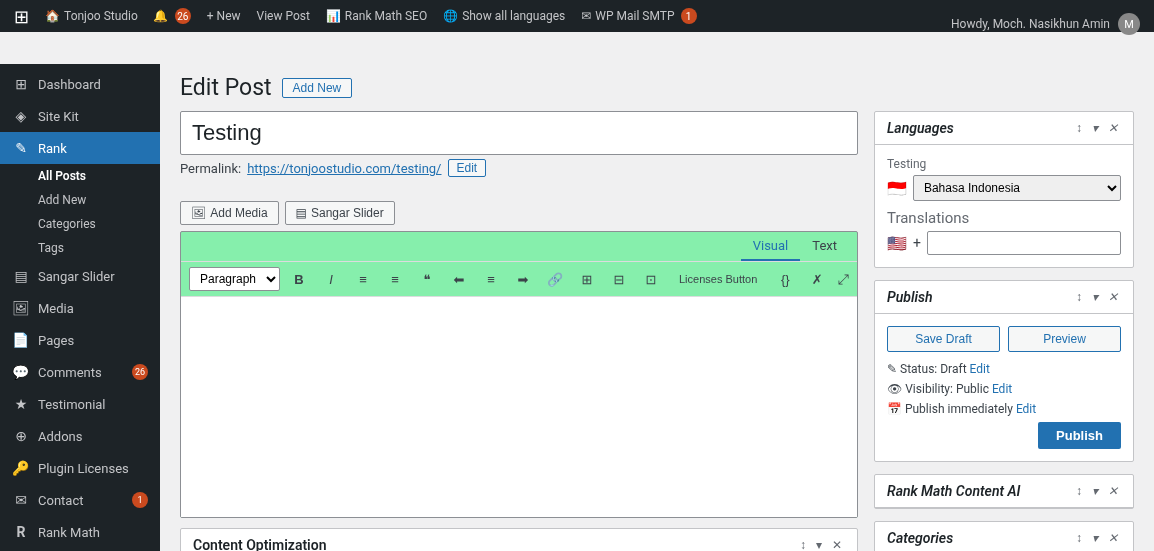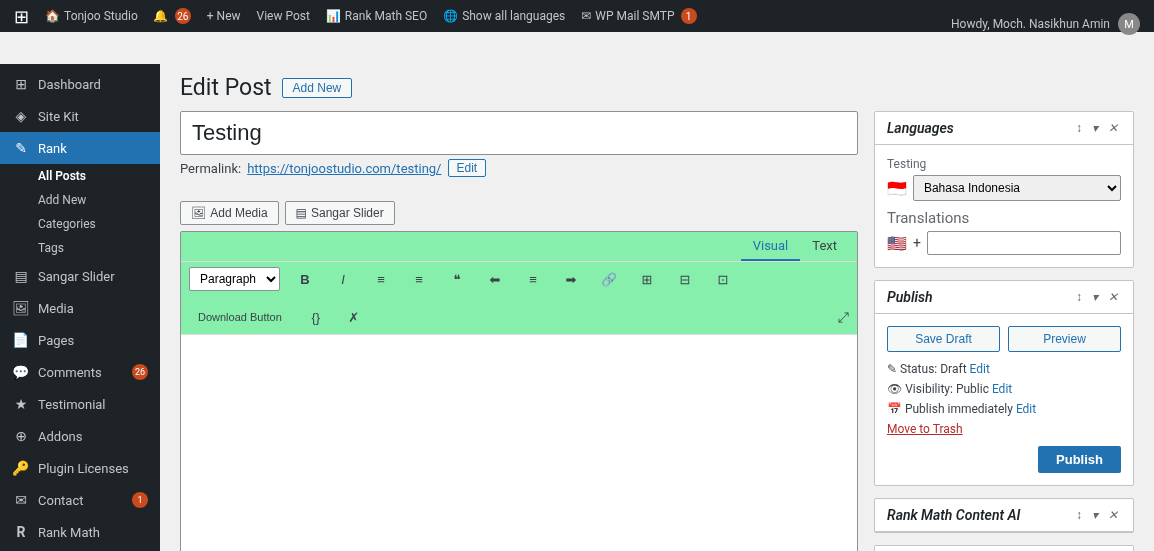--- a/index.html
+++ b/index.html
@@ -206,21 +206,21 @@
       font-size: 13px;
       color: #3c434a;
       border-bottom: 2px solid transparent;
     }
     .editor-tab.active { border-bottom-color: #2271b1; color: #2271b1; }
 
     
     .format-toolbar {
       display: flex;
       align-items: center;
-      gap: 12px;
+      gap: 6px;
       padding: 4px 8px;
       border-bottom: 1px solid #dcdcde;
       flex-wrap: wrap;
     }
     .format-select {
       padding: 3px 6px;
       border: 1px solid #8c8f94;
       border-radius: 2px;
       font-size: 12px;
       background: #fff;
@@ -629,21 +629,21 @@
               <button class="format-btn">≡</button>
               <button class="format-btn">≡</button>
               <button class="format-btn">❝</button>
               <button class="format-btn">⬅</button>
               <button class="format-btn">≡</button>
               <button class="format-btn">➡</button>
               <button class="format-btn">🔗</button>
               <button class="format-btn">⊞</button>
               <button class="format-btn">⊟</button>
               <button class="format-btn">⊡</button>
-              <button class="format-btn-text">Download Button</button>
+              <button class="format-btn-text">Licenses Button</button>
               <button class="format-btn">{}</button>
               <button class="format-btn">✗</button>
               <span class="format-expand">⤢</span>
             </div>
 
             <div class="editor-body" contenteditable="true" style=""></div>
 
           </div>
 
           
@@ -713,21 +713,20 @@
                 <span>Visibility:</span>
                 <span>Public</span>
                 <a href="#">Edit</a>
               </div>
               <div class="publish-meta">
                 <span>📅 </span>
                 <span>Publish</span>
                 <span>immediately</span>
                 <a href="#">Edit</a>
               </div>
-              <a href="#" class="move-to-trash">Move to Trash</a>
               <div class="publish-btn-row">
                 <button class="publish-btn">Publish</button>
               </div>
             </div>
           </div>
 
           <div class="meta-box">
             <div class="meta-box-header">
               <span class="meta-box-title">Rank Math Content AI</span>
               <div class="meta-box-controls">

